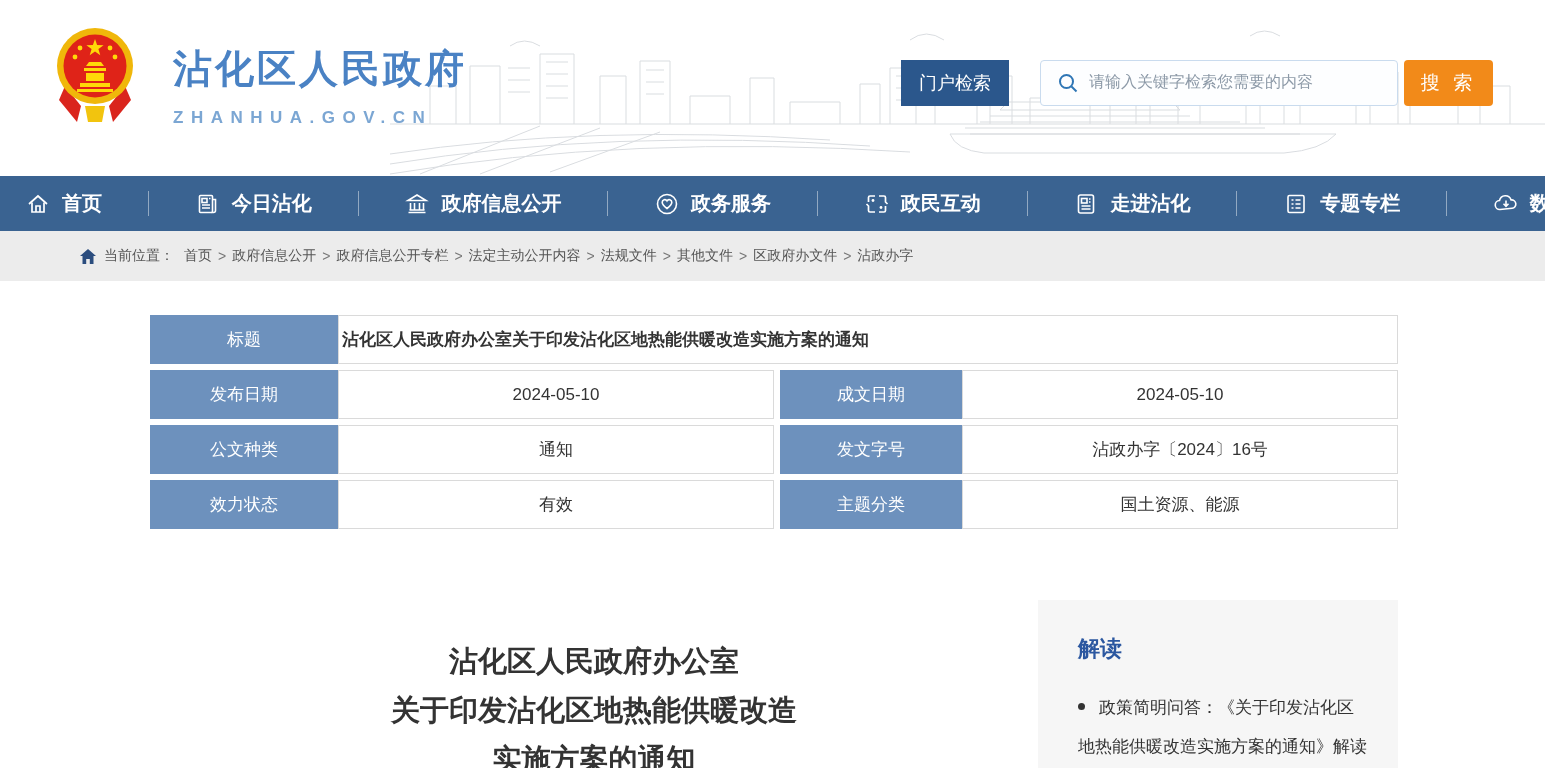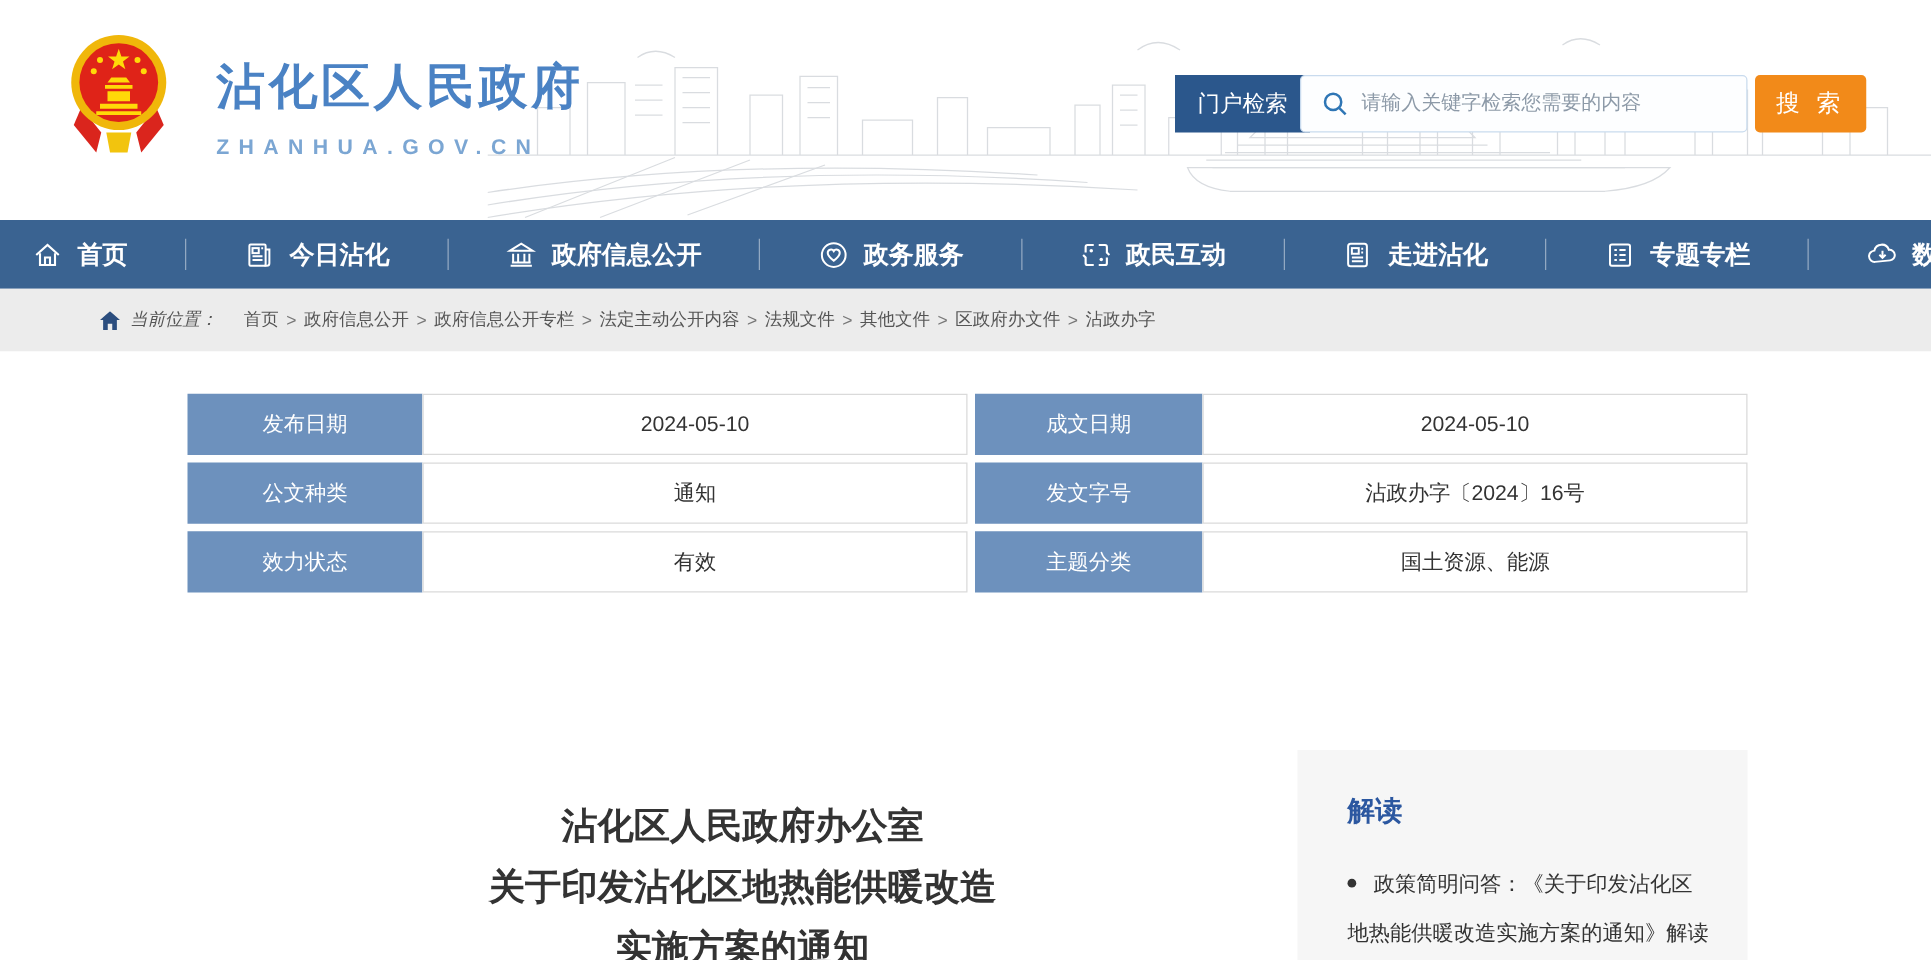--- a/index.html
+++ b/index.html
@@ -9,21 +9,21 @@
 
   
   .header { position:absolute; left:0; top:0; width:1545px; height:176px; background:#fff; overflow:hidden; }
   .sketch { position:absolute; left:390px; top:6px; opacity:.75; }
   .logo-wrap { position:absolute; left:55px; top:22px; width:460px; display:flex; align-items:flex-end; cursor:pointer; }
   .emblem { flex:0 0 auto; }
   .site-text { margin-left:38px; padding-top:20px; }
   .site-name { font-size:39px; font-weight:bold; color:#4a82c4; letter-spacing:3px; }
   .site-domain { margin-top:12px; font-size:17px; color:#7ba6d3; letter-spacing:7.5px; font-weight:bold; }
 
-  .portal-btn { position:absolute; left:940px; top:60px; width:108px; height:46px; background:#2b578c;
+  .portal-btn { position:absolute; left:901px; top:60px; width:108px; height:46px; background:#2b578c;
                 color:#fff; font-size:18px; display:flex; align-items:center; justify-content:center; cursor:pointer; }
   .search-box { position:absolute; left:1040px; top:60px; width:358px; height:46px; background:#fdfeff;
                 border:1px solid #c9dbee; border-radius:4px; display:flex; align-items:center; }
   .search-box .mag { margin:0 10px 0 16px; flex:0 0 auto; display:flex; }
   .search-box input { border:none; outline:none; background:transparent; font-size:16px; color:#737373; width:280px;
                       font-family:Liberation Mono, monospace; }
   .search-box input::placeholder { color:#8d9aa8; }
   .search-btn { position:absolute; left:1404px; top:60px; width:89px; height:46px; background:#f28a19; border:none;
                 border-radius:4px; color:#fff; font-size:19px; letter-spacing:4px; cursor:pointer;
                 display:flex; align-items:center; justify-content:center; font-family:"Liberation Sans", sans-serif;text-align:center; }
@@ -34,21 +34,21 @@
   .nav-item { display:flex; align-items:center; gap:11px; color:#fff; font-size:20px; font-weight:bold;
               white-space:nowrap; cursor:pointer; }
   .nav-sep { width:1px; height:25px; background:rgba(255,255,255,.45); }
 
   
   .breadcrumb { position:absolute; left:0; top:231px; width:1545px; height:50px; background:#ececec;
                 display:flex; align-items:center; padding-left:80px; font-size:14px; color:#555; }
   .breadcrumb .crumb { margin:0 5px; cursor:pointer; }
   .breadcrumb .sep { margin:0 1px; color:#777; }
   .bc-home { margin-right:8px; display:flex; }
-  .bc-prefix { margin-right:16px;font-style:italic; }
+  .bc-prefix { margin-right:5px; }
 
   
   .meta-table { position:absolute; left:150px; top:315px; width:1248px; }
   .trow { display:flex; margin-bottom:6px; }
   .tlabel { width:188px; height:49px; background:#6d91bd; color:#fff; font-size:17px;
             display:flex; align-items:center; justify-content:center; flex:0 0 auto; }
   .tvalue { height:49px; background:#fff; border:1px solid #dadada; font-size:17px; color:#333;
             display:flex; align-items:center; justify-content:center; }
   .tvalue.v-left { width:436px; }
   .tlabel.second { width:182px; margin-left:6px; }
@@ -239,20 +239,24 @@
     <span class="sep">&gt;</span>
     <span class="crumb">其他文件</span>
     <span class="sep">&gt;</span>
     <span class="crumb">区政府办文件</span>
     <span class="sep">&gt;</span>
     <span class="crumb">沾政办字</span>
   </div>
 
   <div class="meta-table">
     <div class="trow">
+      <div class="tlabel">标题</div>
+      <div class="tvalue title-val">沾化区人民政府办公室关于印发沾化区地热能供暖改造实施方案的通知</div>
+    </div>
+    <div class="trow">
       <div class="tlabel">发布日期</div>
       <div class="tvalue v-left">2024-05-10</div>
       <div class="tlabel second">成文日期</div>
       <div class="tvalue v-right">2024-05-10</div>
     </div>
     <div class="trow">
       <div class="tlabel">公文种类</div>
       <div class="tvalue v-left">通知</div>
       <div class="tlabel second">发文字号</div>
       <div class="tvalue v-right">沾政办字〔2024〕16号</div>

